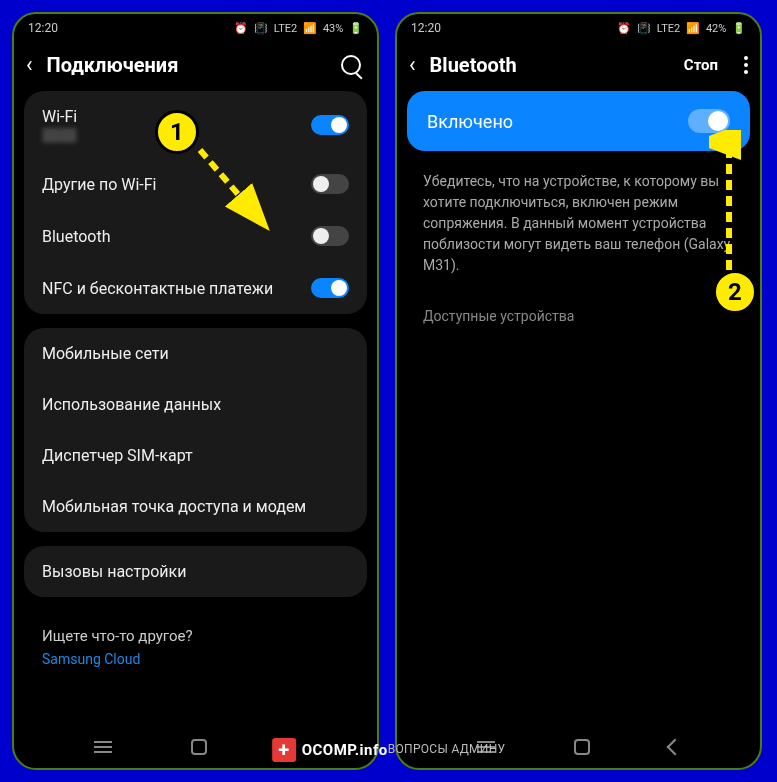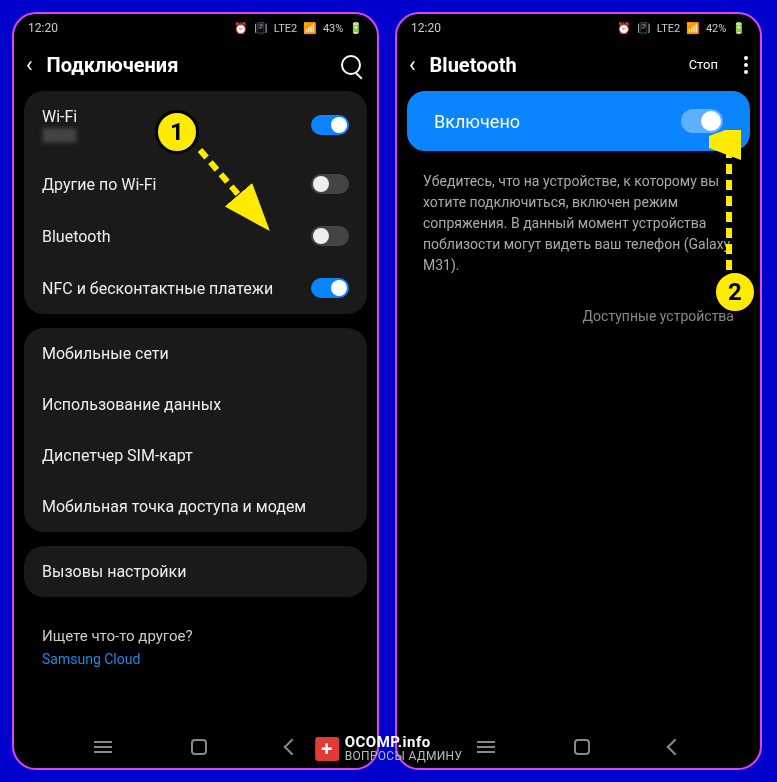--- a/index.html
+++ b/index.html
@@ -8,21 +8,21 @@
       font-family: -apple-system, BlinkMacSystemFont, "Segoe UI", Roboto, sans-serif;
       width: 777px;
       height: 782px;
       position: relative;
       display: flex;
       gap: 16px;
       padding: 12px;
     }
     .phone {
       background: #000;
-      border: 2px solid #d946ef;
+      border: 2px solid #4d7c0f;
       border-radius: 24px;
       width: 367px;
       height: 758px;
       overflow: hidden;
       display: flex;
       flex-direction: column;
       position: relative;
     }
     .status-bar {
       height: 28px;
@@ -50,22 +50,23 @@
     .back-arrow {
       color: #fff;
       font-size: 22px;
     }
     .header-title {
       font-size: 20px;
       font-weight: 700;
       flex: 1;
     }
     .header-action {
-      font-size: 13px;
+      font-size: 15px;
       color: #fff;
+      font-weight: bold;
     }
     .search-icon {
       width: 20px;
       height: 20px;
       border: 2px solid #fff;
       border-radius: 50%;
       position: relative;
       margin-right: 4px;
     }
     .search-icon::after {
@@ -141,21 +142,21 @@
     .toggle.on::after {
       left: 20px;
       background: #fff;
     }
     .bt-header-row {
       background: #0a84ff;
       border-radius: 18px;
       display: flex;
       align-items: center;
       justify-content: space-between;
-      padding: 18px 27px;
+      padding: 18px 20px;
       color: #fff;
       font-size: 18px;
       margin-bottom: 16px;
     }
     .bt-toggle {
       width: 42px;
       height: 24px;
       border-radius: 12px;
       background: rgba(255,255,255,0.35);
       position: relative;
@@ -173,21 +174,20 @@
     .bt-desc {
       color: #aaa;
       font-size: 14px;
       line-height: 1.5;
       padding: 4px 16px 24px 16px;
     }
     .bt-section {
       color: #888;
       font-size: 14px;
       padding: 8px 16px;
-      text-align: right;
     }
     .footer-text {
       padding: 16px 18px 4px 18px;
       color: #ccc;
       font-size: 15px;
     }
     .footer-link {
       padding: 2px 18px;
       color: #1e88e5;
       font-size: 14px;
@@ -262,21 +262,21 @@
       color: #fff;
       width: 24px;
       height: 24px;
       display: flex;
       align-items: center;
       justify-content: center;
       font-size: 20px;
       font-weight: bold;
       border-radius: 3px;
     }
-    .wm-text { display: flex; flex-direction: column; line-height: 1; }
+    .wm-text { display: flex; flex-direction: row; line-height: 1; }
     .wm-main { color: #fff; font-size: 15px; font-weight: bold; letter-spacing: 0.5px; }
     .wm-sub { color: #bbb; font-size: 12px; letter-spacing: 0.3px; }
   </style>
 </head>
 <body>
 
 <div class="phone">
   <div class="status-bar">
     <span>12:20</span>
     <div class="status-right">

